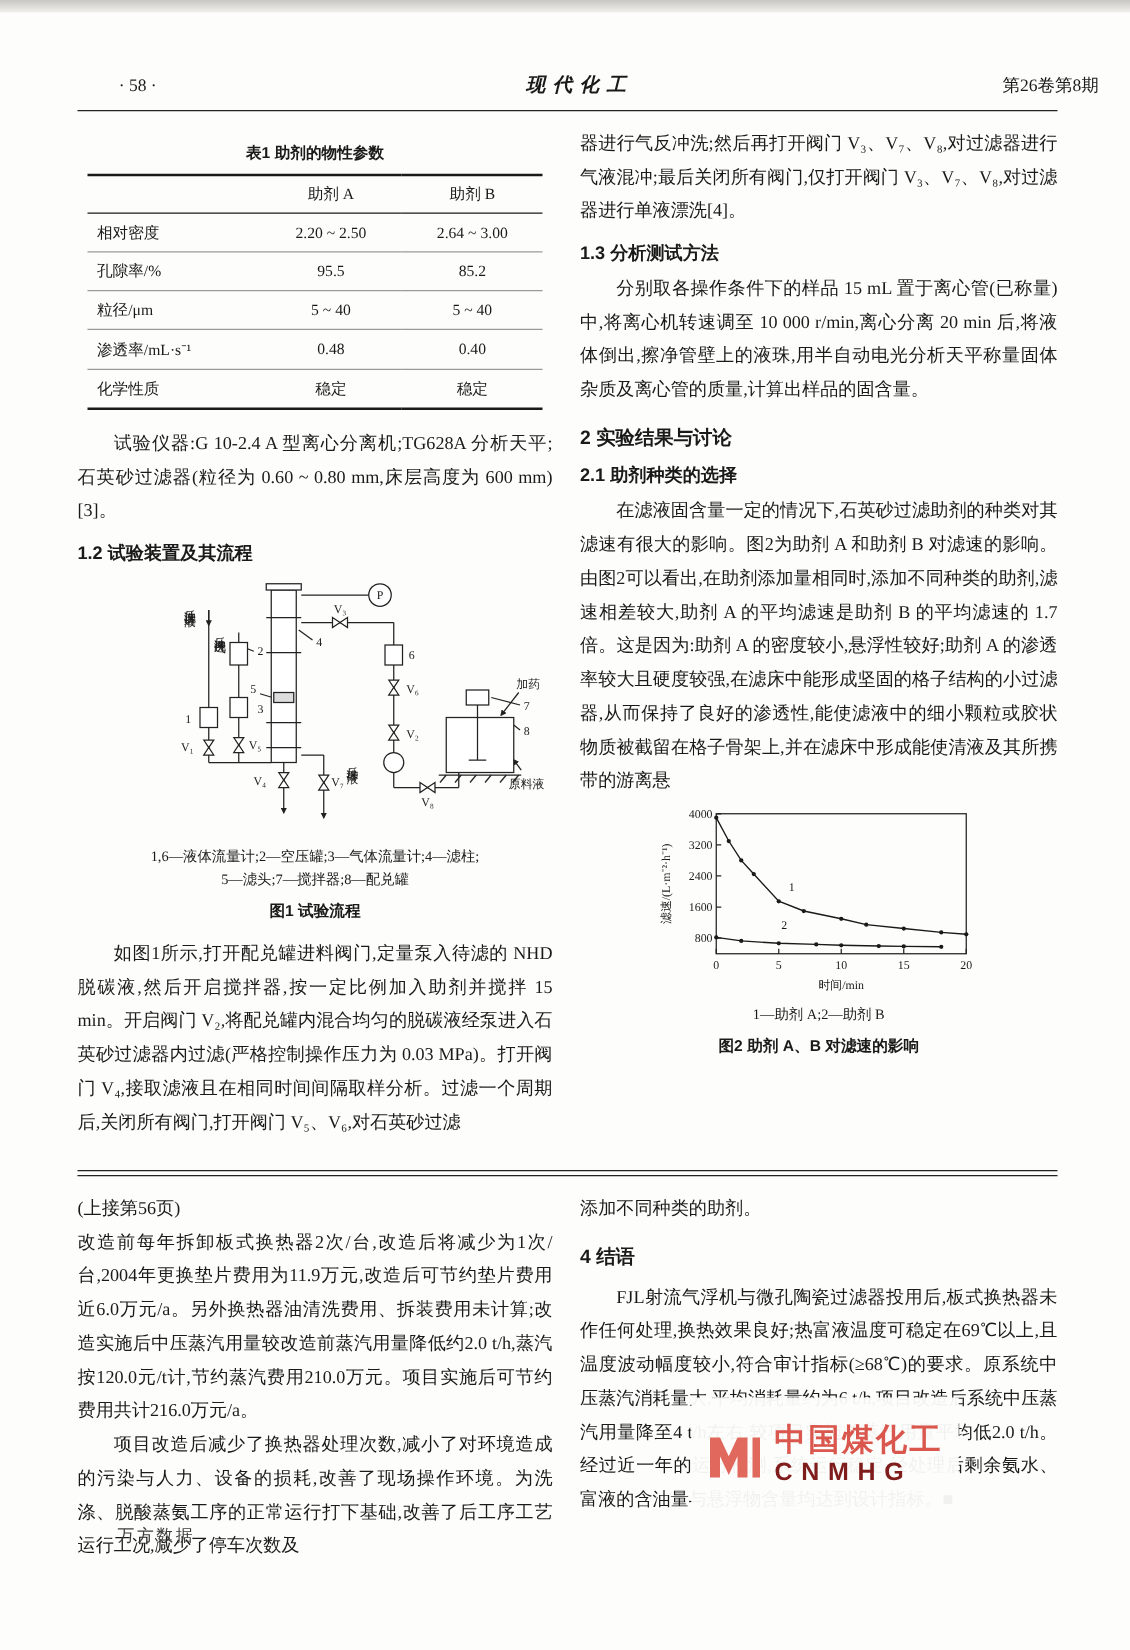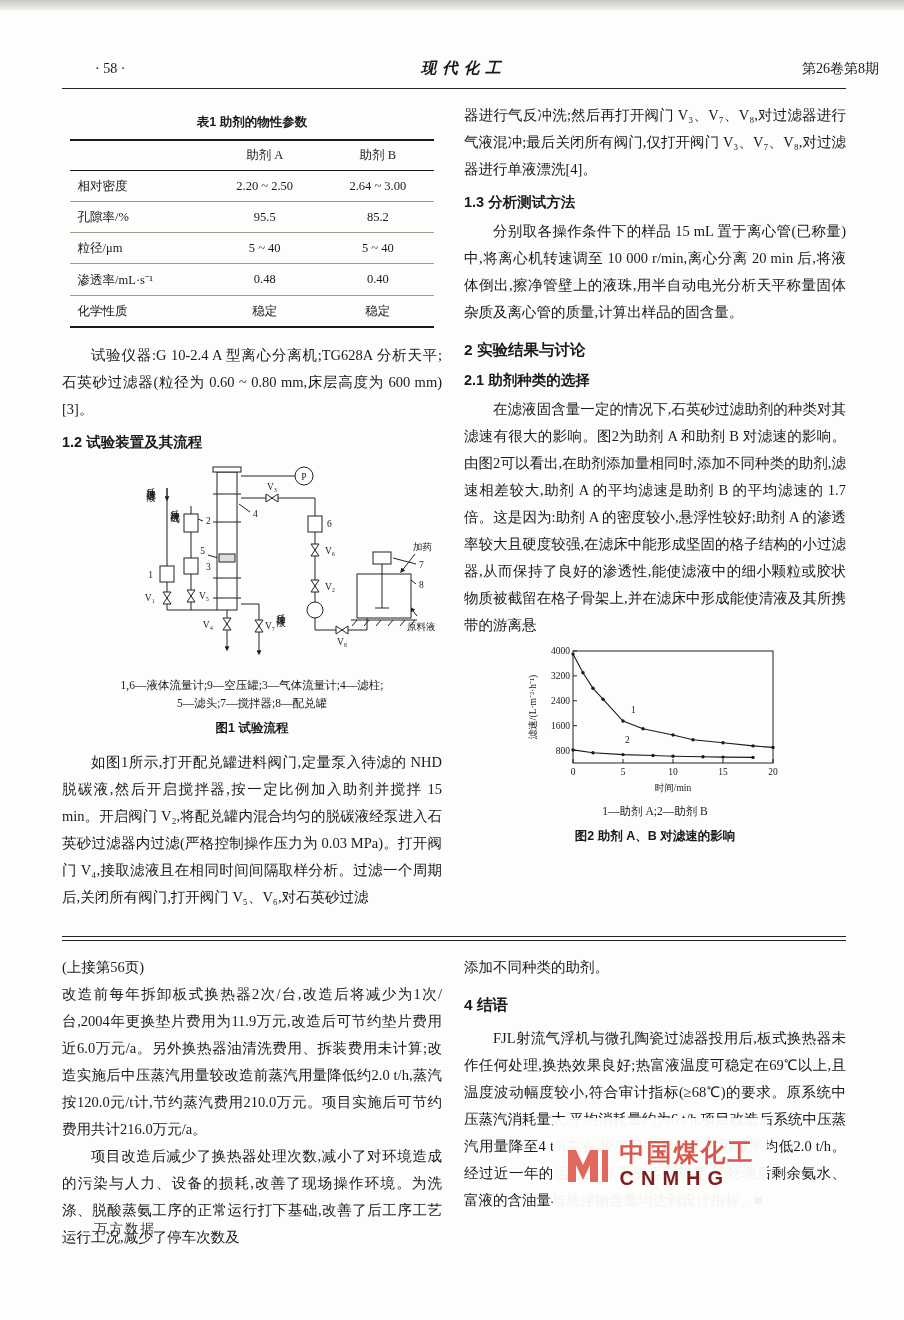--- a/index.html
+++ b/index.html
@@ -210,21 +210,21 @@
           <text x="139" y="112">3</text>
           <text x="186" y="59">4</text>
           <text x="138" y="96" text-anchor="end">5</text>
           <text x="260" y="69">6</text>
           <text x="352" y="110">7</text>
           <text x="352" y="130">8</text>
           <text x="346" y="92">加药</text>
           <text x="340" y="172">原料液</text>
         </g>
       </svg>
-      <div class="fig-cap">1,6—液体流量计;9—空压罐;3—气体流量计;4—滤柱;</div>
+      <div class="fig-cap">1,6—液体流量计;2—空压罐;3—气体流量计;4—滤柱;</div>
       <div class="fig-cap">5—滤头;7—搅拌器;8—配兑罐</div>
       <div class="fig-title">图1 试验流程</div>
     </div>
 
     <p class="body-text indent" style="margin-top:12px">如图1所示,打开配兑罐进料阀门,定量泵入待滤的 NHD 脱碳液,然后开启搅拌器,按一定比例加入助剂并搅拌 15 min。开启阀门 V₂,将配兑罐内混合均匀的脱碳液经泵进入石英砂过滤器内过滤(严格控制操作压力为 0.03 MPa)。打开阀门 V₄,接取滤液且在相同时间间隔取样分析。过滤一个周期后,关闭所有阀门,打开阀门 V₅、V₆,对石英砂过滤</p>
   </div>
 
   <div class="col col-right">
     <p class="body-text">器进行气反冲洗;然后再打开阀门 V₃、V₇、V₈,对过滤器进行气液混冲;最后关闭所有阀门,仅打开阀门 V₃、V₇、V₈,对过滤器进行单液漂洗[4]。</p>
     <h3 class="h-sub">1.3 分析测试方法</h3>

